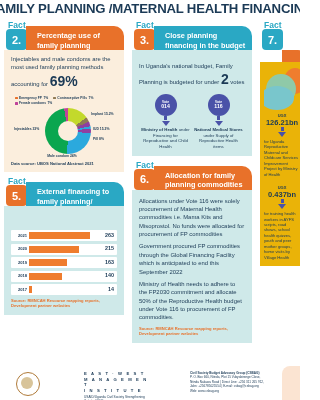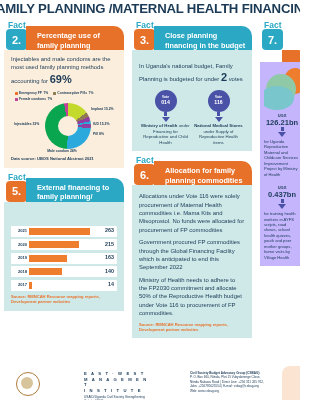--- a/index.html
+++ b/index.html
@@ -56,21 +56,21 @@
 
   .body-block{
     position:relative;box-sizing:border-box;
     padding:5px 7px 6px 7px;
     font-size:5.9px;line-height:1.42;color:#1b3a56;
   }
   .bg-cream{background:#fbeedd;}
   .bg-mint{background:#cfe9e9;}
   .body-block p{margin:0 0 4px 0;}
   .body-block p:last-child{margin-bottom:0;}
-  .big-pct{font-size:11px;font-weight:bold;}
+  .big-pct{font-size:14px;font-weight:bold;}
   .src{
     font-size:4.1px;line-height:1.32;color:#e8712a;font-weight:bold;
     margin-top:3px;
   }
   .src-dark{color:#1b3a56;}
 
   
   .donut-wrap{position:relative;height:62px;margin-top:2px;}
   .legend{position:absolute;left:4px;top:0;width:112px;}
   .legend-row{display:flex;gap:5px;margin-bottom:1px;}
@@ -129,21 +129,21 @@
 
   
   .c-head{position:relative;height:30px;}
   .c-fact{position:absolute;left:4px;top:0;font-size:8.5px;font-weight:bold;color:#2aa8c4;}
   .c-badge{
     position:absolute;left:2px;top:9px;width:21px;height:21px;border-radius:4px;
     background:#2aa8c4;color:#fff;font-size:11px;font-weight:bold;
     display:flex;align-items:center;justify-content:center;
   }
   .c-titlebar{height:12px;background:#e8712a;border-radius:0 6px 0 0;margin-left:22px;}
-  .c-body{background:#c4b5fd;padding:4px 4px 6px 4px;}
+  .c-body{background:#eab308;padding:4px 4px 6px 4px;}
   .c-illus{height:44px;position:relative;overflow:hidden;}
   .blob-a{position:absolute;left:2px;top:8px;width:30px;height:30px;border-radius:50%;background:#8fc9a8;}
   .blob-b{position:absolute;left:-4px;top:20px;width:34px;height:24px;border-radius:50%;background:#79c6cc;}
   .blob-c{position:absolute;left:20px;top:2px;width:22px;height:26px;border-radius:50%;background:#ef7d2e;}
   .ugx-amt{text-align:center;margin-top:3px;}
   .ugx-unit{font-size:4px;font-weight:bold;color:#1b3a56;}
   .ugx-val{font-size:7.5px;font-weight:bold;color:#1b3a56;line-height:1.2;}
   .c-arrow{width:0;height:0;margin:1px auto;border-left:4px solid transparent;border-right:4px solid transparent;border-top:5px solid #4a52a8;}
   .c-arrow-stem{width:3px;height:4px;background:#4a52a8;margin:0 auto;}
   .c-cap{font-size:4.1px;line-height:1.33;color:#1b3a56;margin-top:2px;}

